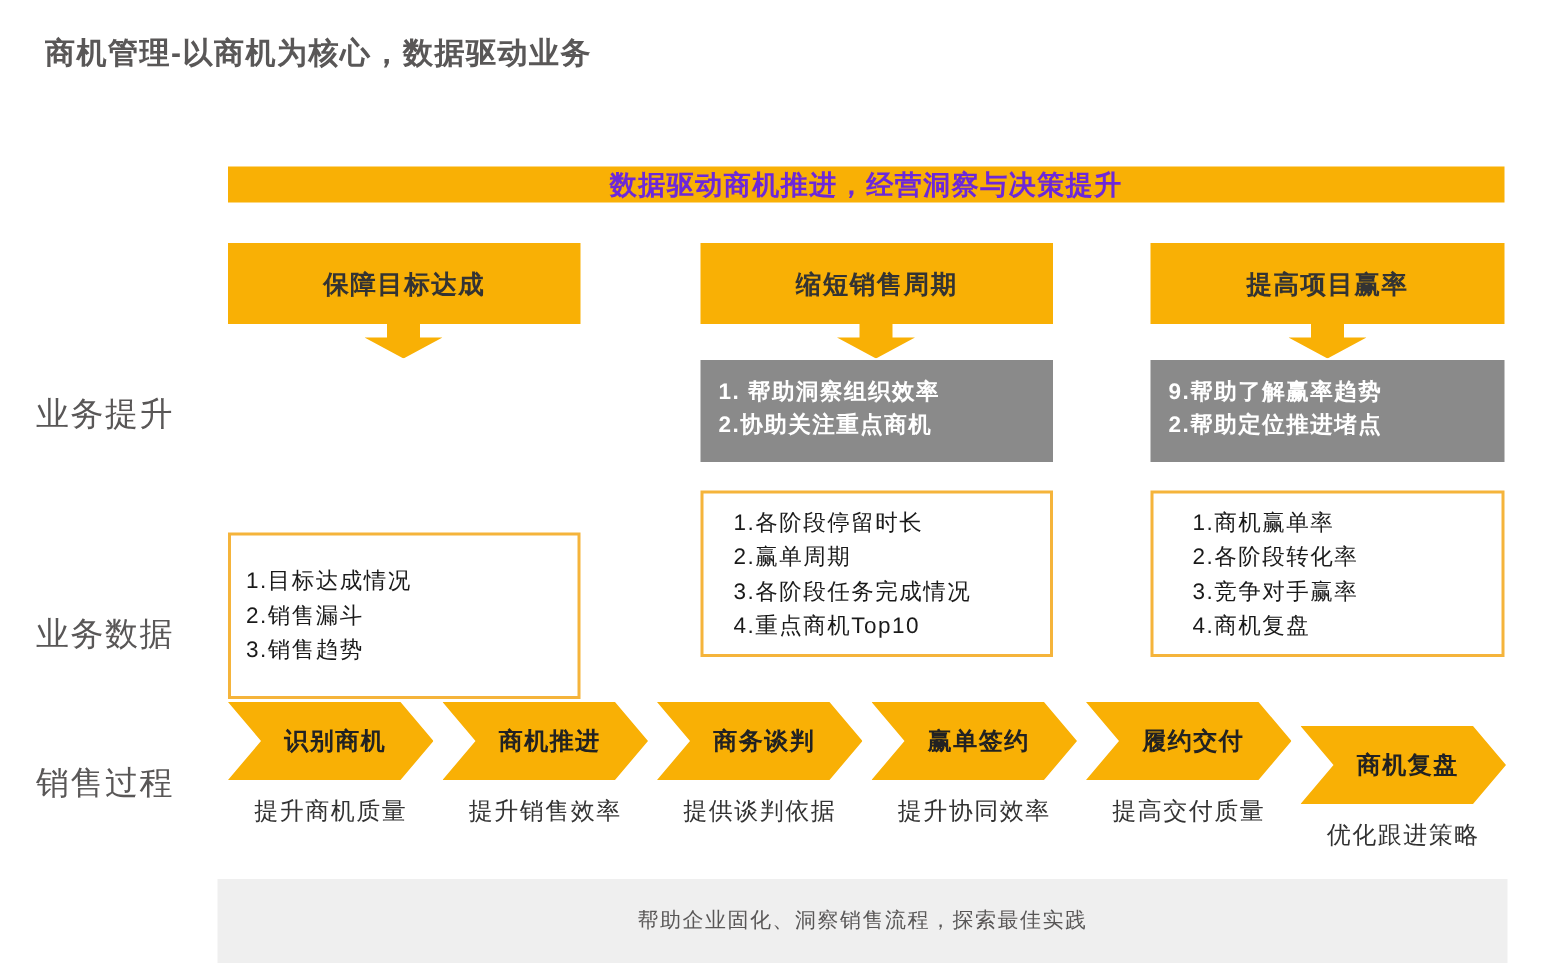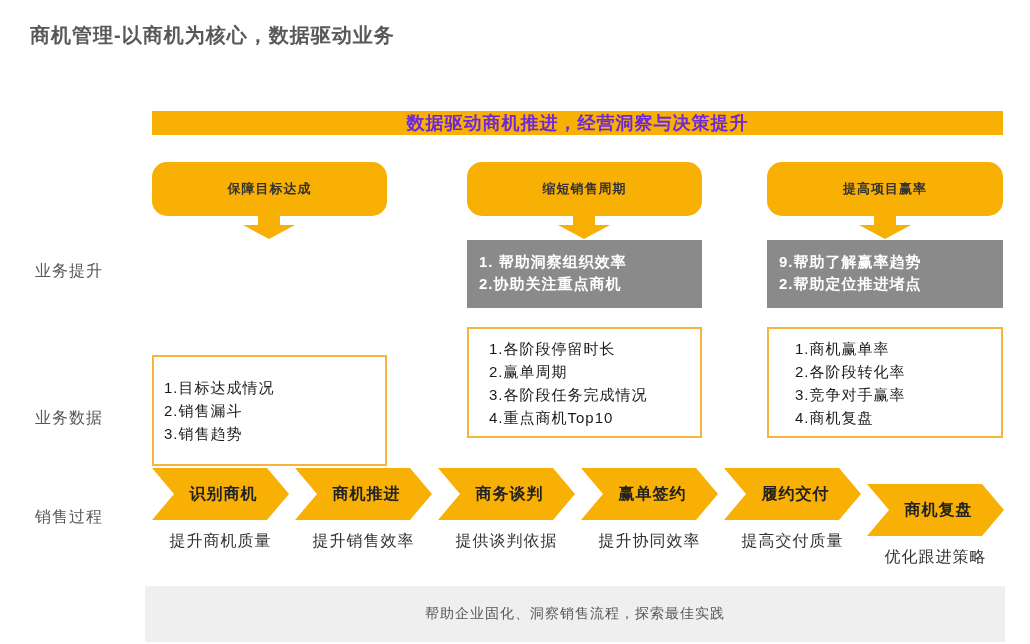--- a/index.html
+++ b/index.html
@@ -10,27 +10,27 @@
   .title{
     position:absolute;left:30px;top:22px;margin:0;
     font-size:20px;font-weight:bold;color:var(--text-dark);letter-spacing:1px;
   }
   .banner{
     position:absolute;left:152px;top:111px;width:851px;height:24px;
     background:var(--accent);display:flex;align-items:center;justify-content:center;
     font-size:18px;font-weight:bold;color:#6d28d9;letter-spacing:1px;
   }
   .rowlabel{
-    position:absolute;left:35px;width:110px;
-    font-size:16px;color:var(--text-dark);letter-spacing:1px;
+    position:absolute;left:24px;width:110px;
+    font-size:22px;color:var(--text-dark);letter-spacing:1px;
   }
   .colhead{
     position:absolute;top:162px;height:54px;background:var(--accent);
     display:flex;align-items:center;justify-content:center;
-    font-size:13px;font-weight:bold;color:#333;letter-spacing:1px;border-radius:15px;
+    font-size:17px;font-weight:bold;color:#333;letter-spacing:1px;
   }
   .down-arrow{
     position:absolute;top:216px;width:52px;height:23px;background:var(--accent);
     clip-path:polygon(15px 0,37px 0,37px 9px,52px 9px,26px 23px,0 9px,15px 9px);
   }
   .graybox{
     position:absolute;top:240px;height:68px;background:var(--gray-box);
     box-sizing:border-box;padding:11px 6px 0 12px;
     font-size:15px;font-weight:bold;color:#ffffff;line-height:22px;letter-spacing:1px;
   }

